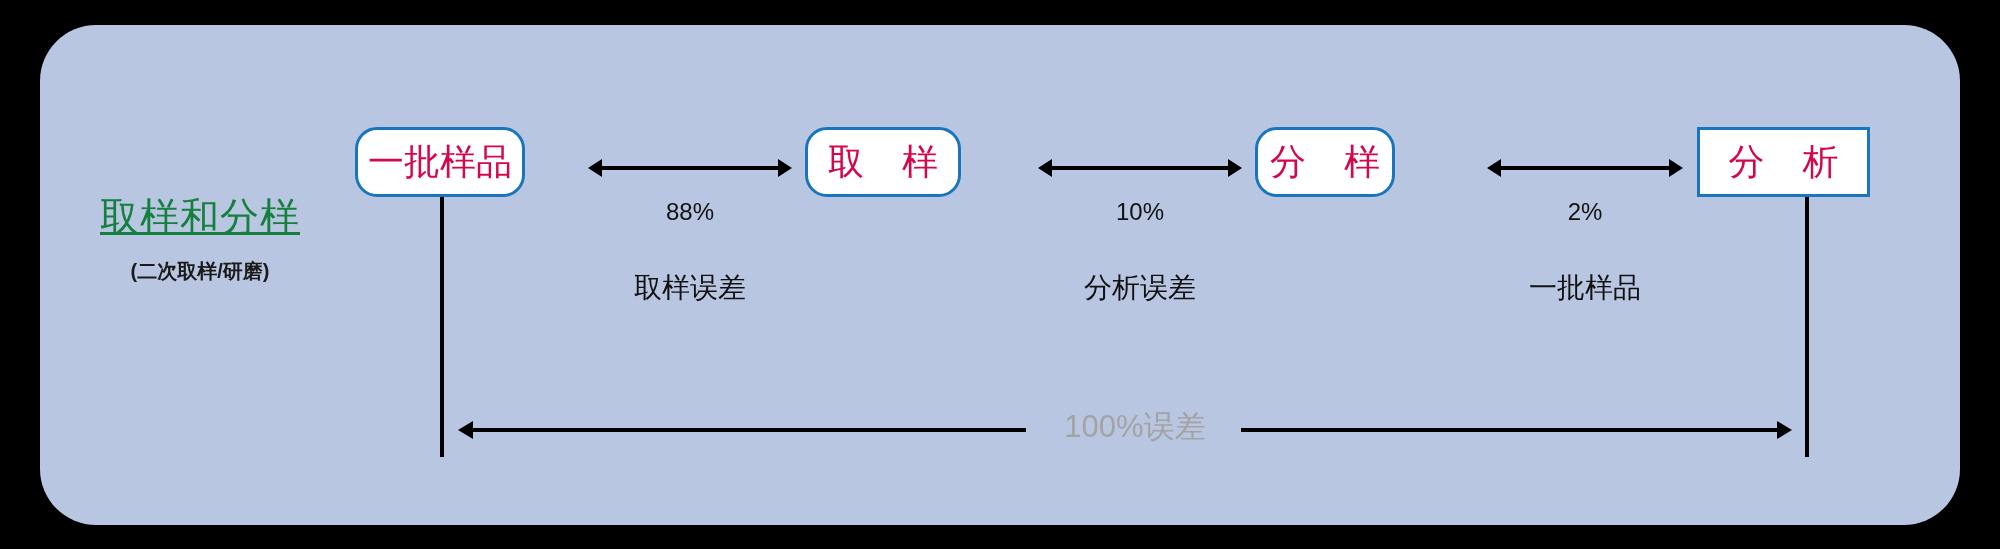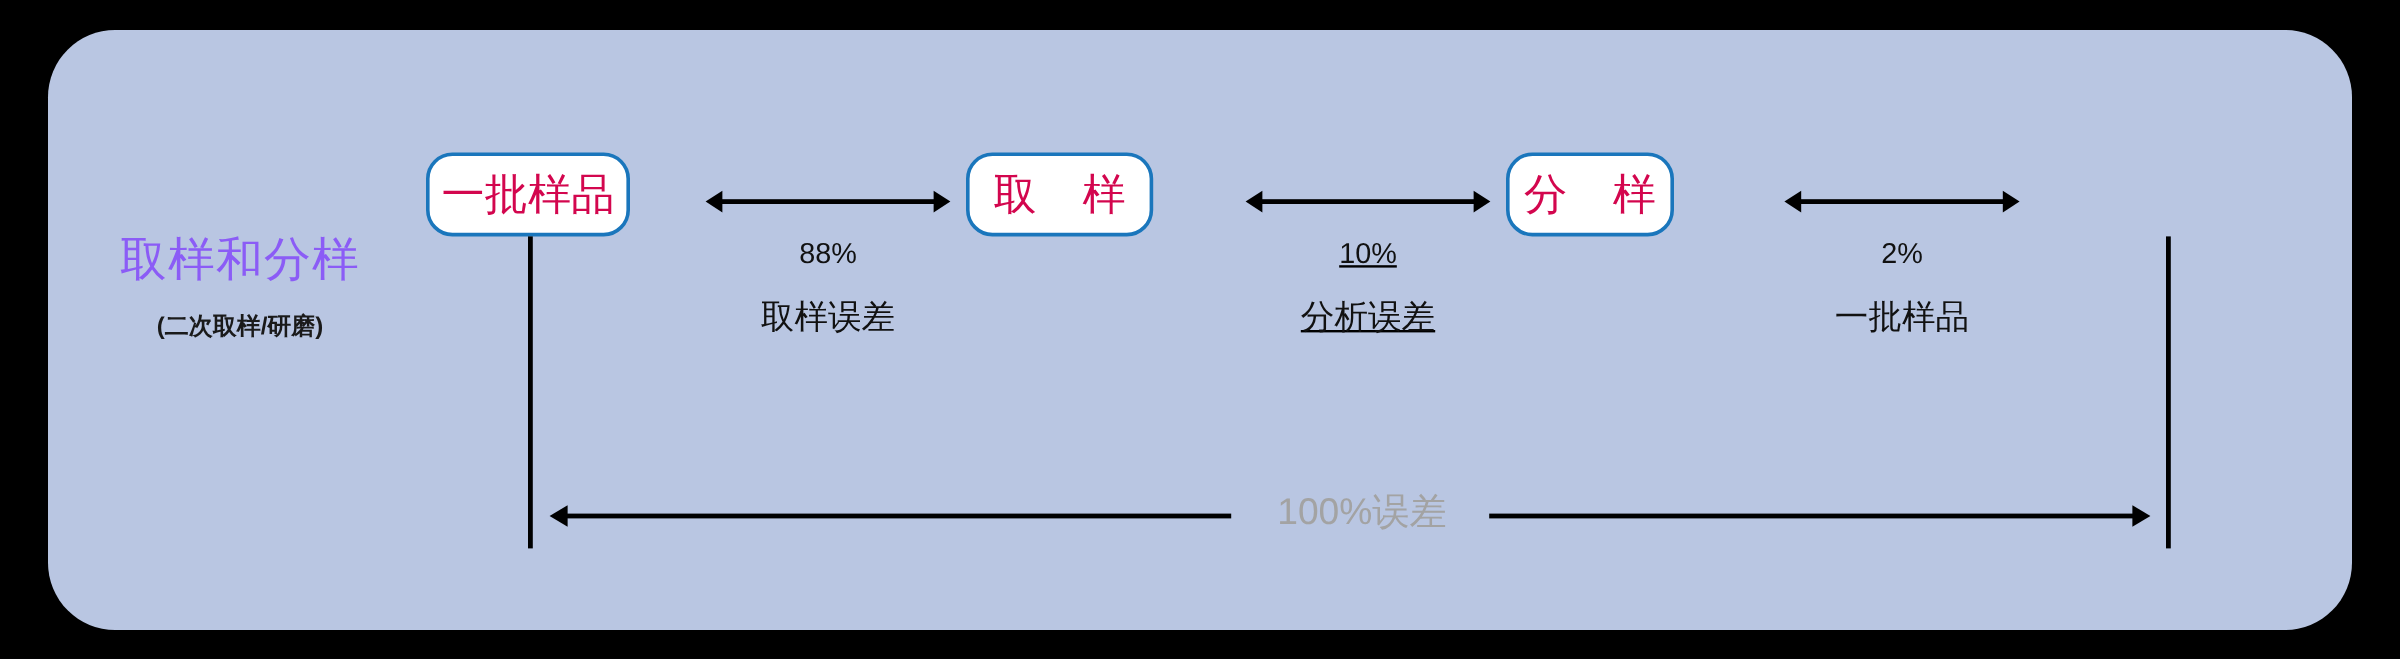--- a/index.html
+++ b/index.html
@@ -30,24 +30,25 @@
   
   #title-block {
     position: absolute;
     left: 55px;
     top: 195px;
     width: 290px;
     text-align: center;
   }
   #main-title {
     font-size: 39px;
-    color: #8b5cf6;
+    color: #15803d;
     line-height: 1.15;
     letter-spacing: 1px;
     white-space: nowrap;
+    text-decoration: underline;
   }
   #sub-title {
     margin-top: 18px;
     font-size: 20px;
     color: #1a1a1a;
     white-space: nowrap;
     font-weight: bold;
   }
 
   
@@ -110,28 +111,28 @@
     position: absolute;
     top: 200px;
     text-align: center;
   }
   .gap-pct {
     font-size: 24px;
     color: #111111;
     line-height: 1;
   }
   .gap-err {
-    margin-top: 26px;
+    margin-top: 50px;
     font-size: 28px;
     color: #111111;
     line-height: 1;
     white-space: nowrap;
   }
   #labels-0 { left: 560px; width: 260px; }
-  #labels-1 { left: 1010px; width: 260px; text-decoration: underline; }
+  #labels-1 { left: 1010px; width: 260px; }
   #labels-2 { left: 1455px; width: 260px; }
 
   
   .drop-line {
     position: absolute;
     top: 197px;
     width: 4px;
     height: 260px;
     background: #000000;
   }
@@ -188,20 +189,23 @@
 
   <div class="node-box rounded" id="box-0">
     <span class="node-label">一批样品</span>
   </div>
   <div class="node-box rounded" id="box-1">
     <span class="node-label spaced">取 样</span>
   </div>
   <div class="node-box rounded" id="box-2">
     <span class="node-label spaced">分 样</span>
   </div>
+  <div class="node-box square" id="box-3">
+    <span class="node-label spaced">分 析</span>
+  </div>
 
   <div class="gap-arrow" id="arrow-0">
     <div class="head left"></div>
     <div class="shaft"></div>
     <div class="head right"></div>
   </div>
   <div class="gap-arrow" id="arrow-1">
     <div class="head left"></div>
     <div class="shaft"></div>
     <div class="head right"></div>

